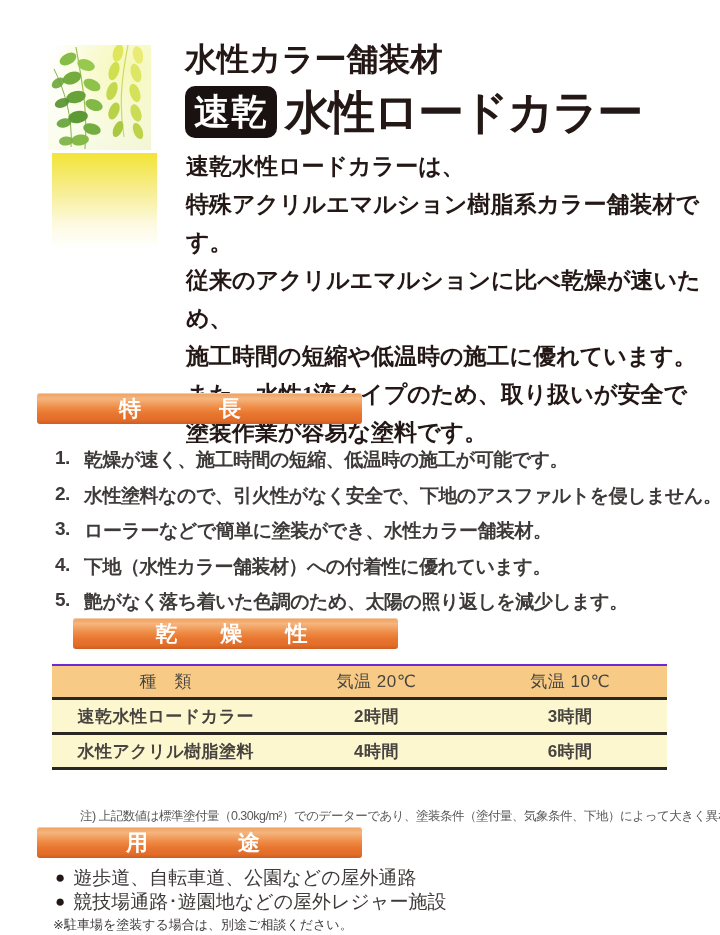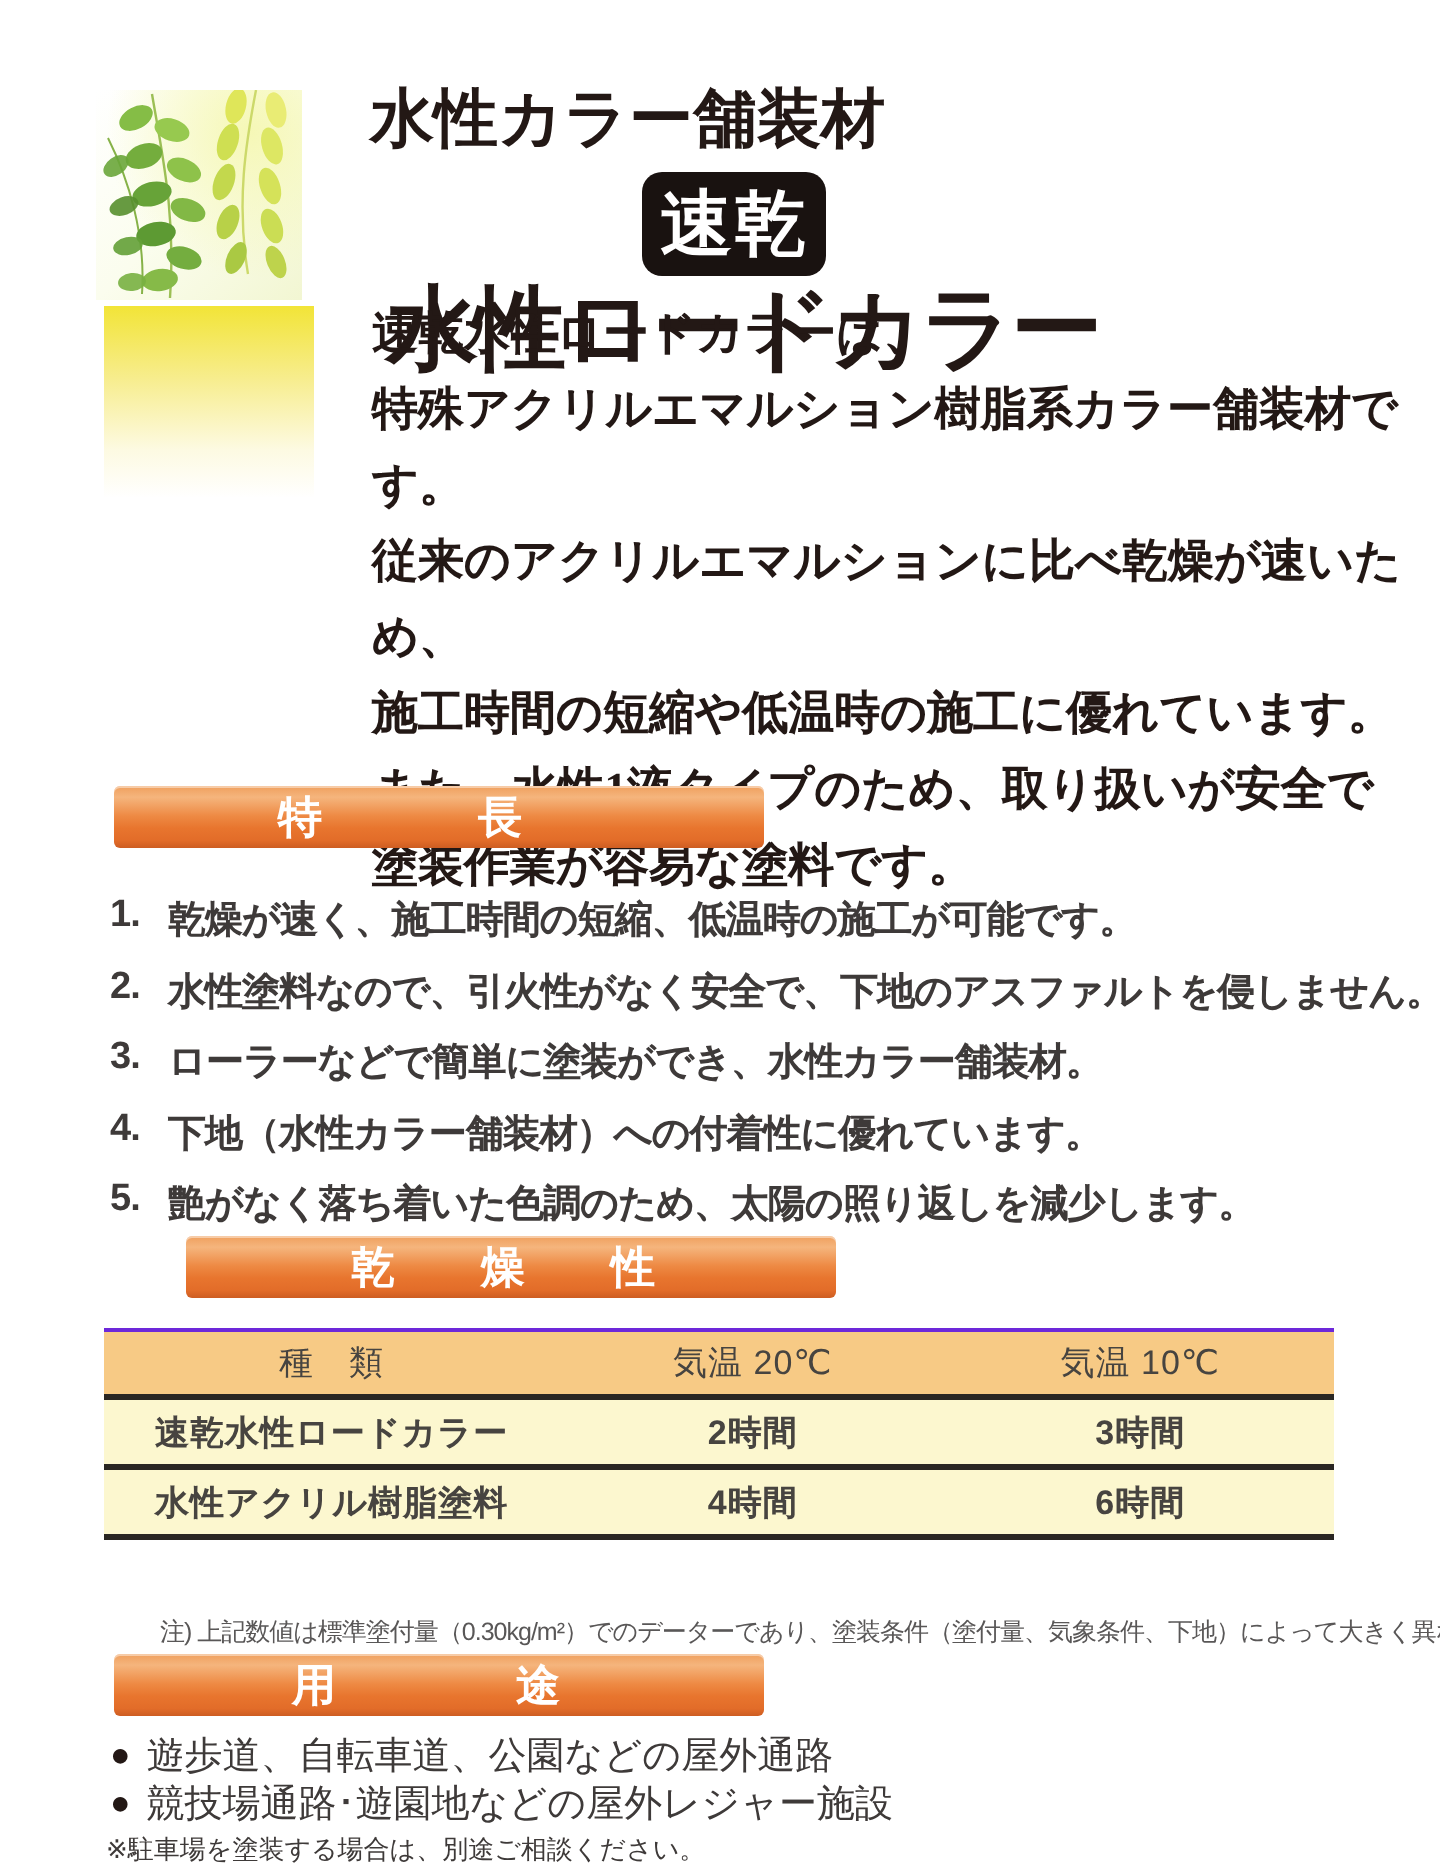--- a/index.html
+++ b/index.html
@@ -10,38 +10,38 @@
   
   .leaf-photo{position:absolute;left:48px;top:45px;width:103px;height:105px;}
   .yellow-strip{
     position:absolute;left:52px;top:153px;width:105px;height:96px;
     background:linear-gradient(180deg,#f2e437 0%,#f7ed8e 38%,#fdfae2 75%,#ffffff 100%);
   }
   .category-title{
     position:absolute;left:185px;top:40px;font-size:32px;font-weight:900;
     letter-spacing:0px;color:#231815;line-height:38px;white-space:nowrap;
   }
-  .title-row{position:absolute;left:185px;top:86px;display:flex;align-items:center;flex-direction:column;}
+  .title-row{position:absolute;left:185px;top:86px;display:flex;align-items:center;}
   .badge{
     width:92px;height:52px;background:#191210;border-radius:10px;
     display:flex;align-items:center;justify-content:center;flex:0 0 auto;
   }
   .badge span{color:#ffffff;font-size:36px;font-weight:900;letter-spacing:1px;line-height:1;}
   .product-name{
     font-size:46px;font-weight:900;color:#231815;letter-spacing:-2px;
     line-height:52px;margin-left:8px;white-space:nowrap;
   }
   .description{
     position:absolute;left:186px;top:148px;width:534px;
     font-family:"Liberation Serif","DejaVu Serif",serif;font-weight:700;
     font-size:23px;line-height:38px;color:#231815;white-space:pre-line;letter-spacing:0px;
   }
   
   .bar{
-    position:absolute;left:57px;width:325px;height:31px;border-radius:3px;
+    position:absolute;left:37px;width:325px;height:31px;border-radius:3px;
     background:linear-gradient(180deg,#ef9f5d 0%,#f5b57d 18%,#ee8a44 48%,#e8752e 68%,#e26c29 88%,#cd5d22 100%);
     display:flex;align-items:center;justify-content:center;
     box-shadow:inset 0 1px 0 rgba(255,255,255,.45);
   }
   .bar span{color:#ffffff;font-size:22px;font-weight:900;line-height:1;white-space:nowrap;}
   .bar-features{top:393px;} .bar-features span{letter-spacing:78px;padding-left:39px;}
   .bar-drying  {top:618px;margin-left:36px;} .bar-drying  span{letter-spacing:43px;padding-left:35px;}
   .bar-uses    {top:827px;} .bar-uses    span{letter-spacing:90px;padding-left:77px;}
   
   .features-list{position:absolute;left:55px;top:447px;width:645px;list-style:none;margin:0;padding:0;}

